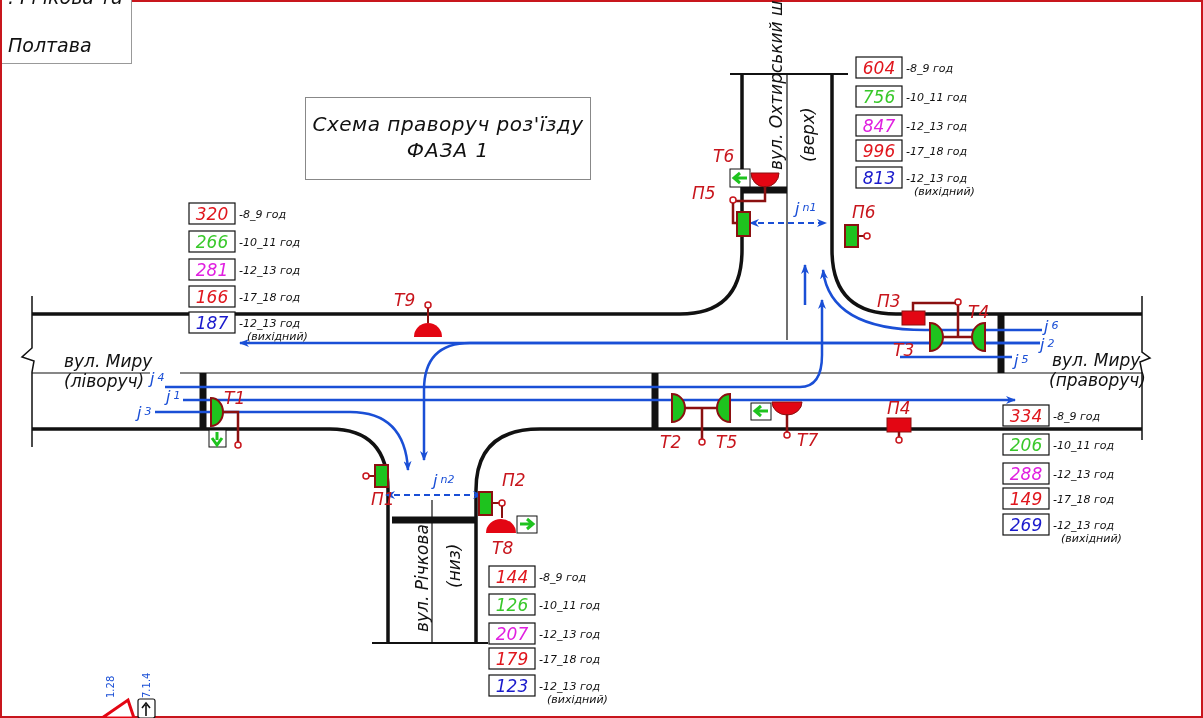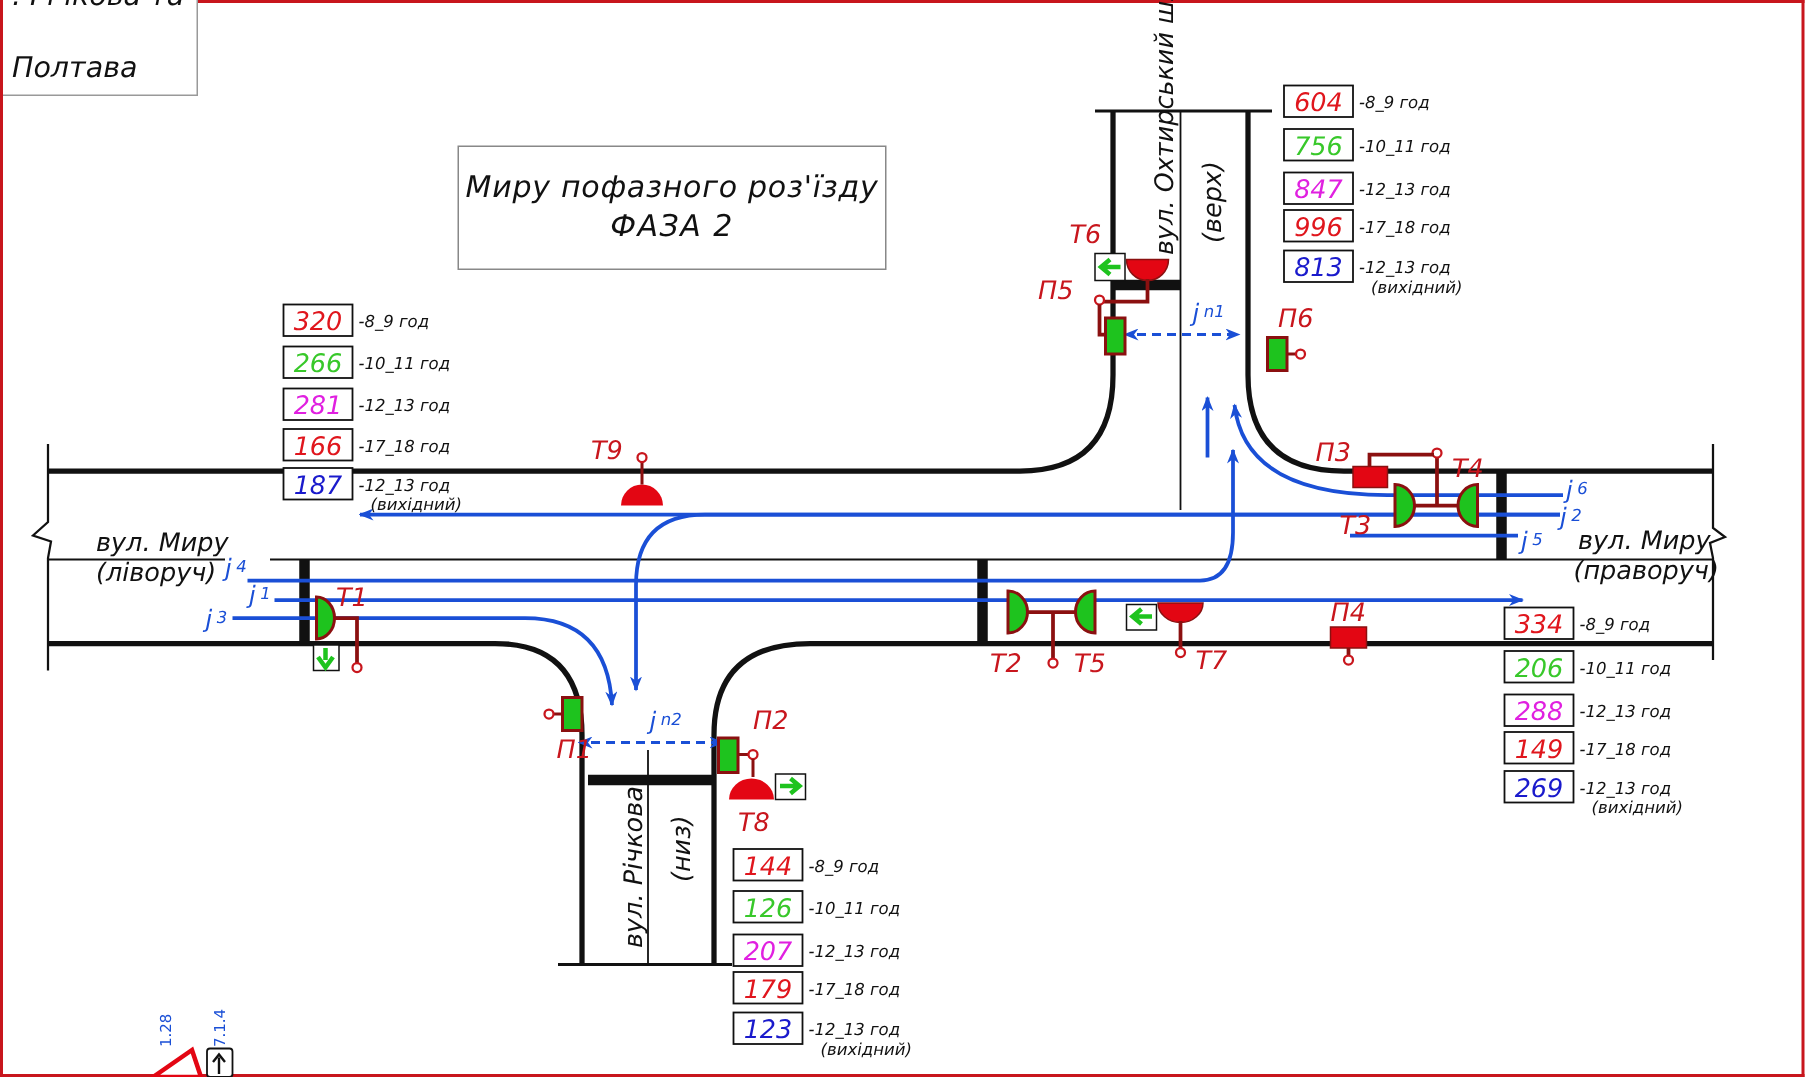--- a/index.html
+++ b/index.html
@@ -32,22 +32,22 @@
 <div class="frame-left"></div>
 <div class="frame-right"></div>
 <div class="frame-bottom"></div>
 
 <div class="title-block">
   <div class="l1">. Річкова та</div>
   <div class="l2">Полтава</div>
 </div>
 
 <div class="scheme-title">
-  <div class="t1">Миру пофазного роз'їзду</div>
-  <div class="t2">ФАЗА  2</div>
+  <div class="t1">Схема праворуч роз'їзду</div>
+  <div class="t2">ФАЗА  1</div>
 </div>
 
 <svg id="canvas" width="1203" height="718" viewBox="0 0 1203 718">
   <defs>
     <marker id="arrB" markerWidth="10" markerHeight="8" refX="9" refY="4" orient="auto" markerUnits="userSpaceOnUse">
       <path d="M0,0 L10,4 L0,8 L3,4 Z" fill="#1a4fd6"></path>
     </marker>
     <marker id="arrBs" markerWidth="10" markerHeight="8" refX="1" refY="4" orient="auto-start-reverse" markerUnits="userSpaceOnUse">
       <path d="M0,0 L10,4 L0,8 L3,4 Z" fill="#1a4fd6"></path>
     </marker>

